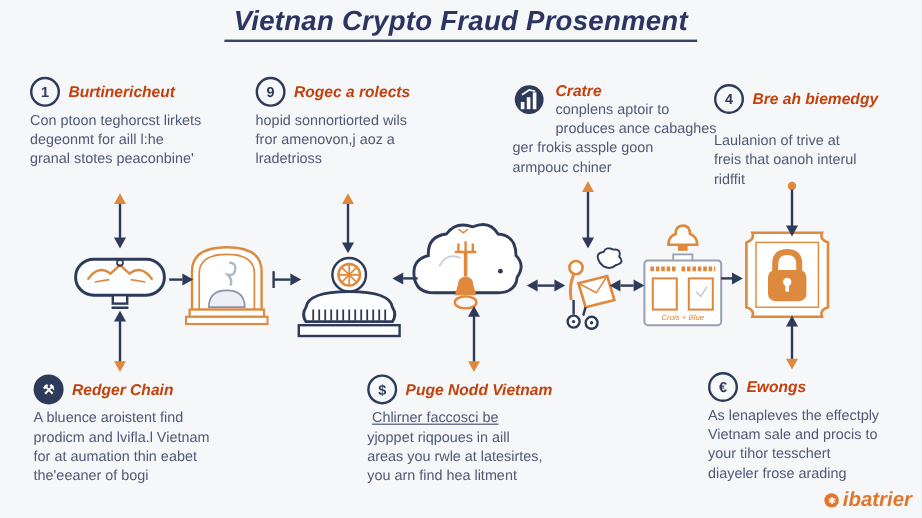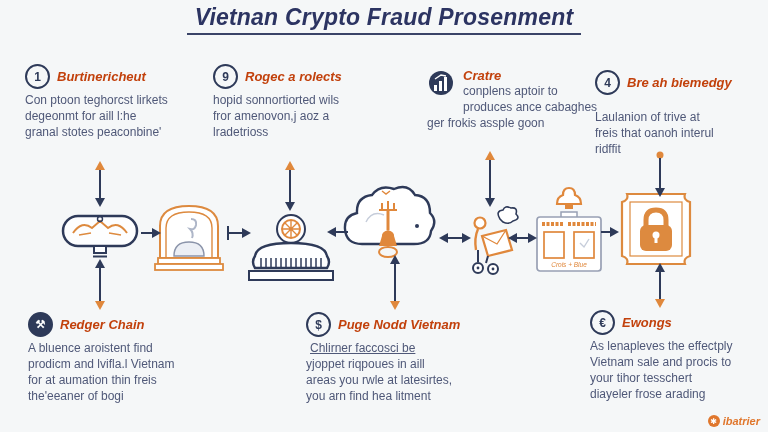--- a/index.html
+++ b/index.html
@@ -21,21 +21,21 @@
   .card-body .bline{white-space:nowrap;}
   
   .floated .float-badge{float:left;margin:1px 8px 2px 0;}
   
   .flow-icon{position:absolute;}
   .overlay{position:absolute;left:0;top:0;pointer-events:none;}
   
   .watermark{position:absolute;right:8px;bottom:5px;display:flex;align-items:center;gap:3px;}
   .watermark .wm-dot{width:12px;height:12px;border-radius:50%;background:#e0772d;
           display:flex;align-items:center;justify-content:center;color:#fff;font-size:8px;}
-  .watermark .wm-text{color:#e0772d;font-size:11px;font-weight:bold;font-style:italic;}
+  .watermark .wm-text{color:#e0772d;font-size:17px;font-weight:bold;font-style:italic;}
 </style>
 </head>
 <body>
 
 <div id="canvas">
 
   <div class="main-title">
     <span>Vietnan Crypto Fraud Prosenment</span>
   </div>
 
@@ -71,20 +71,21 @@
         <rect x="12" y="12" width="3" height="10" fill="#ffffff"></rect>
         <rect x="17" y="8" width="3" height="14" fill="#ffffff"></rect>
         <path d="M8 10 L14 6 L19 7" stroke="#ffffff" stroke-width="1.4" fill="none"></path>
       </svg>
     </span>
     <div class="card-title">Cratre</div>
     <div class="card-body">
       <div>conplens aptoir to</div>
       <div>produces ance cabaghes</div>
       <div>ger frokis assple goon</div>
+      <div>armpouc chiner</div>
     </div>
   </div>
 
   <div class="card" style="left:595px;top:70px;width:165px;">
     <div class="card-head">
       <span class="badge-circle">4</span>
       <span class="card-title">Bre ah biemedgy</span>
     </div>
     <div class="card-body" style="margin-top:14px;">
       <div class="bline">Laulanion of trive at</div>
@@ -94,21 +95,21 @@
   </div>
 
   <div class="card" style="left:28px;top:312px;width:185px;">
     <div class="card-head">
       <span class="badge-circle badge-filled" style="font-size:11px;">⚒</span>
       <span class="card-title">Redger Chain</span>
     </div>
     <div class="card-body">
       <div class="bline">A bluence aroistent find</div>
       <div class="bline">prodicm and lvifla.l Vietnam</div>
-      <div class="bline">for at aumation thin freis</div>
+      <div class="bline">for at aumation thin eabet</div>
       <div class="bline">the'eeaner of bogi</div>
     </div>
   </div>
 
   <div class="card" style="left:306px;top:312px;width:180px;">
     <div class="card-head">
       <span class="badge-circle">$</span>
       <span class="card-title">Puge Nodd Vietnam</span>
     </div>
     <div class="card-body">

